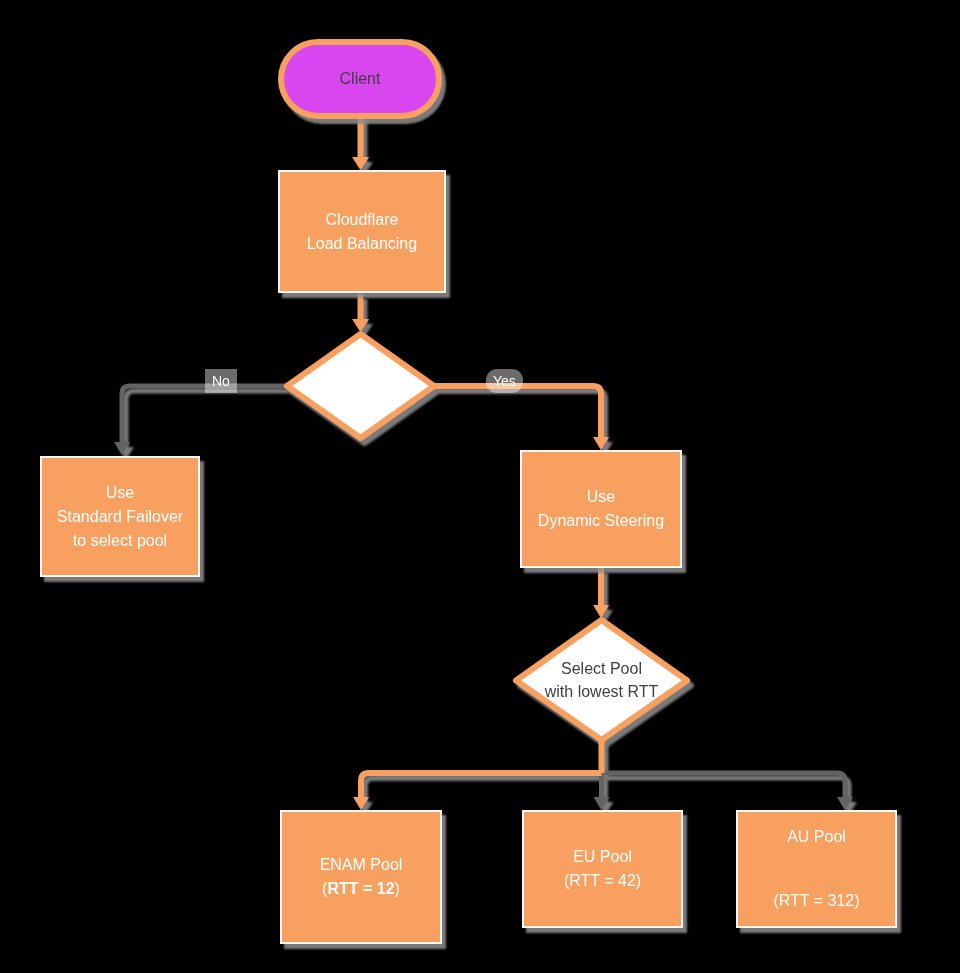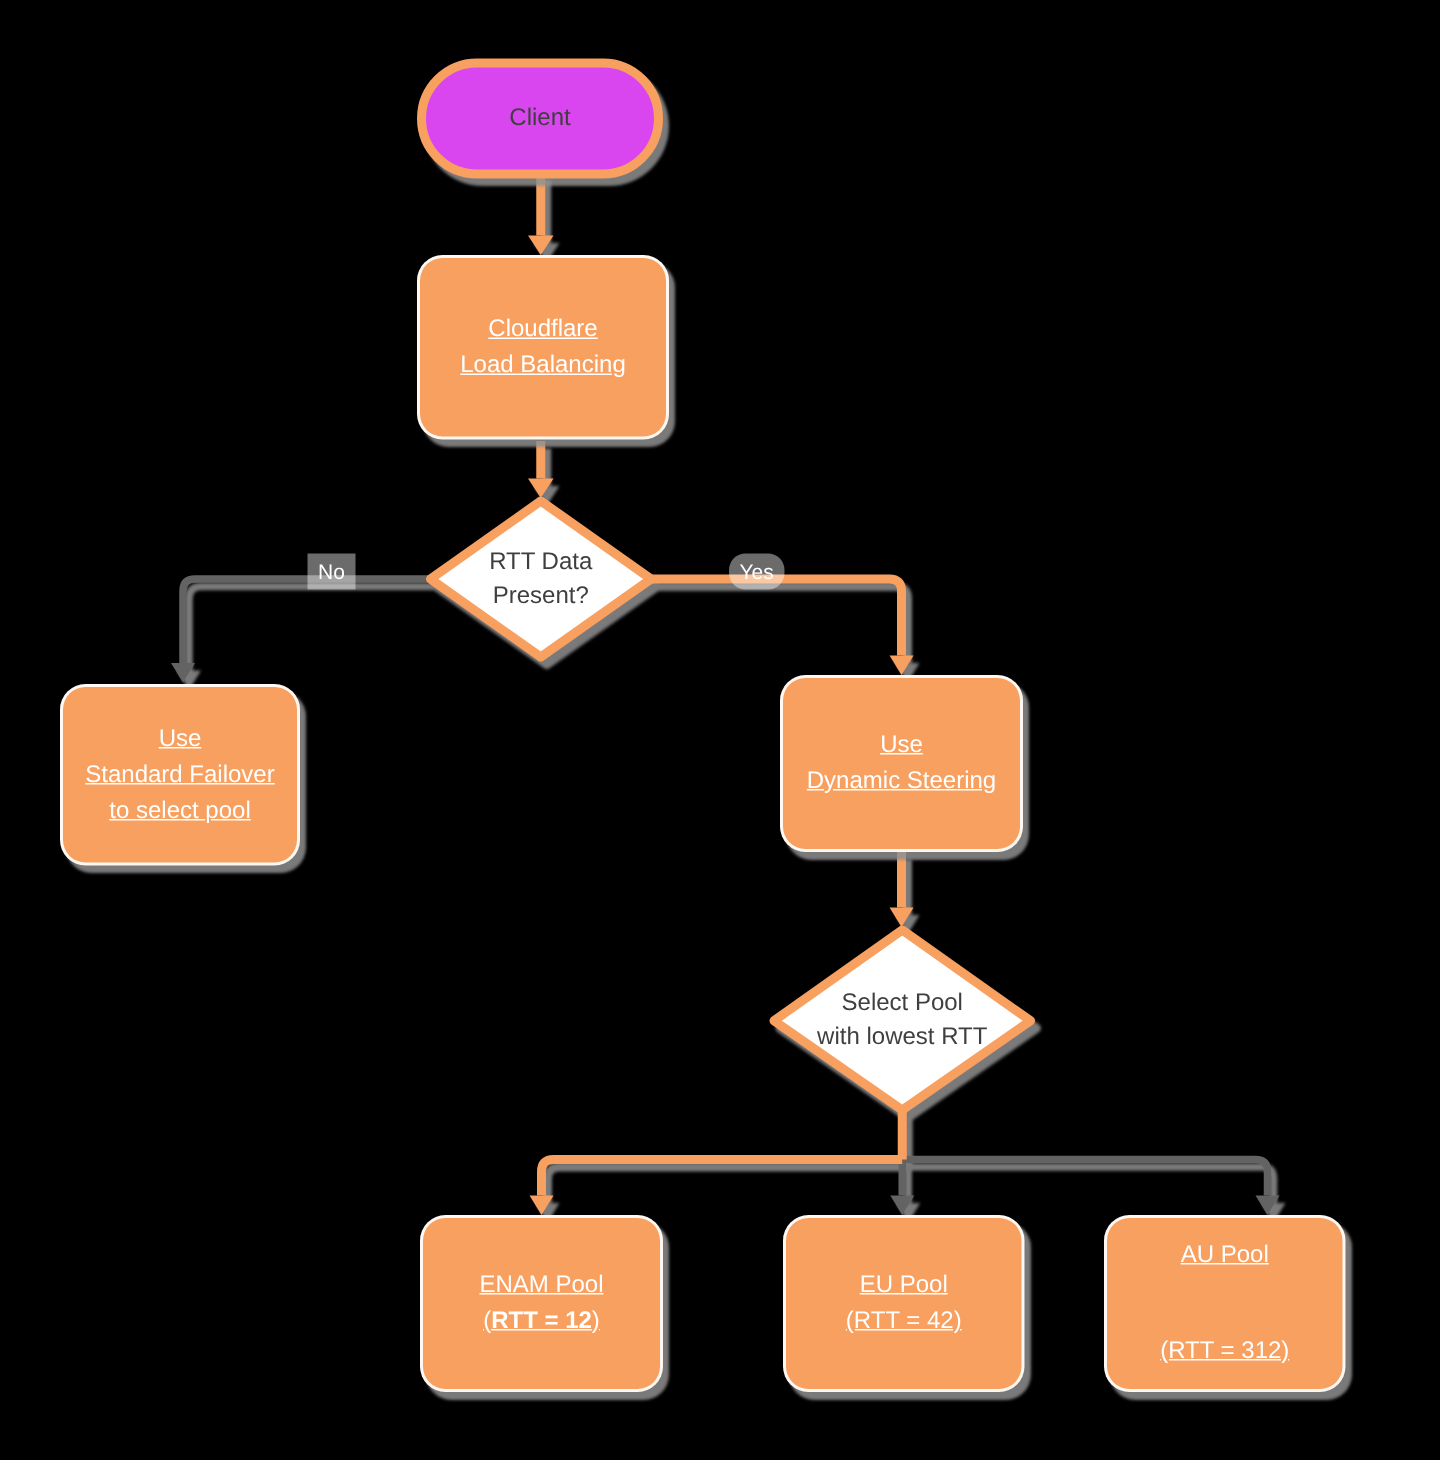--- a/index.html
+++ b/index.html
@@ -20,23 +20,22 @@
     align-items: center;
     justify-content: center;
     text-align: center;
     font-size: 16px;
     line-height: 24px;
   }
   .orange-box {
     background: #F8A05F;
     color: #FFFFFF;
     border: 2px solid rgba(255,255,255,0.92);
-    border-radius: 17px;
+    border-radius: 0;
     box-shadow: 4px 5px 2px rgba(143,143,143,0.85);
-    text-decoration: underline;
   }
   .client-node {
     background: #d946ef;
     color: #3F3F3F;
     border: 6px solid #F8A05F;
     border-radius: 42px;
     box-shadow: 4px 5px 2px rgba(143,143,143,0.85);
   }
   .diamond-label {
     position: absolute;
@@ -101,45 +100,41 @@
 
   <div class="node client-node" style="left:278px; top:39px; width:164px; height:80px;">
     <div>Client</div>
   </div>
 
   <div class="node orange-box" style="left:278px; top:170px; width:168px; height:123px;">
     <div>Cloudflare</div>
     <div>Load Balancing</div>
   </div>
 
-  <div class="diamond-label" style="left:287px; top:360px; width:147px; height:52px;">
-    <div>RTT Data</div>
-    <div>Present?</div>
-  </div>
 
   <div class="edge-chip" style="left:205px; top:369px;">No</div>
   <div class="edge-chip" style="left:486px; top:369px;border-radius:11px;">Yes</div>
 
   <div class="node orange-box" style="left:40px; top:456px; width:160px; height:121px;">
     <div>Use</div>
     <div>Standard Failover</div>
     <div>to select pool</div>
   </div>
 
   <div class="node orange-box" style="left:520px; top:450px; width:162px; height:118px;">
     <div>Use</div>
     <div>Dynamic Steering</div>
   </div>
 
   <div class="diamond-label" style="left:516px; top:654px; width:171px; height:52px;">
     <div>Select Pool</div>
     <div>with lowest RTT</div>
   </div>
 
-  <div class="node orange-box" style="left:280px; top:810px; width:162px; height:118px;">
+  <div class="node orange-box" style="left:280px; top:810px; width:162px; height:134px;">
     <div>ENAM Pool</div>
     <div>
       <span>(</span><span class="bold">RTT = 12</span><span>)</span>
     </div>
   </div>
 
   <div class="node orange-box" style="left:522px; top:810px; width:161px; height:118px;">
     <div>EU Pool</div>
     <div>(RTT = 42)</div>
   </div>

